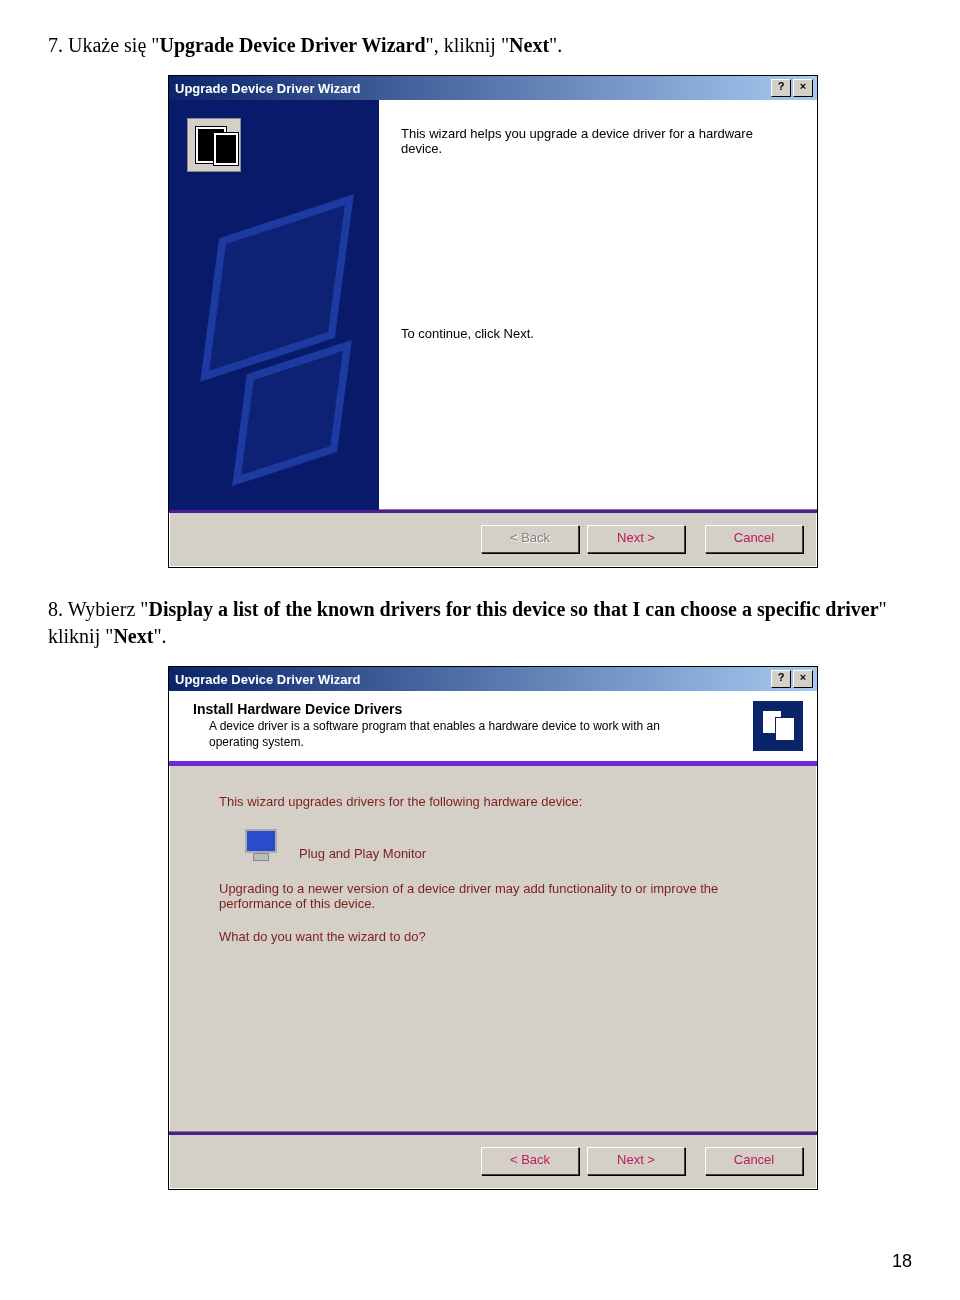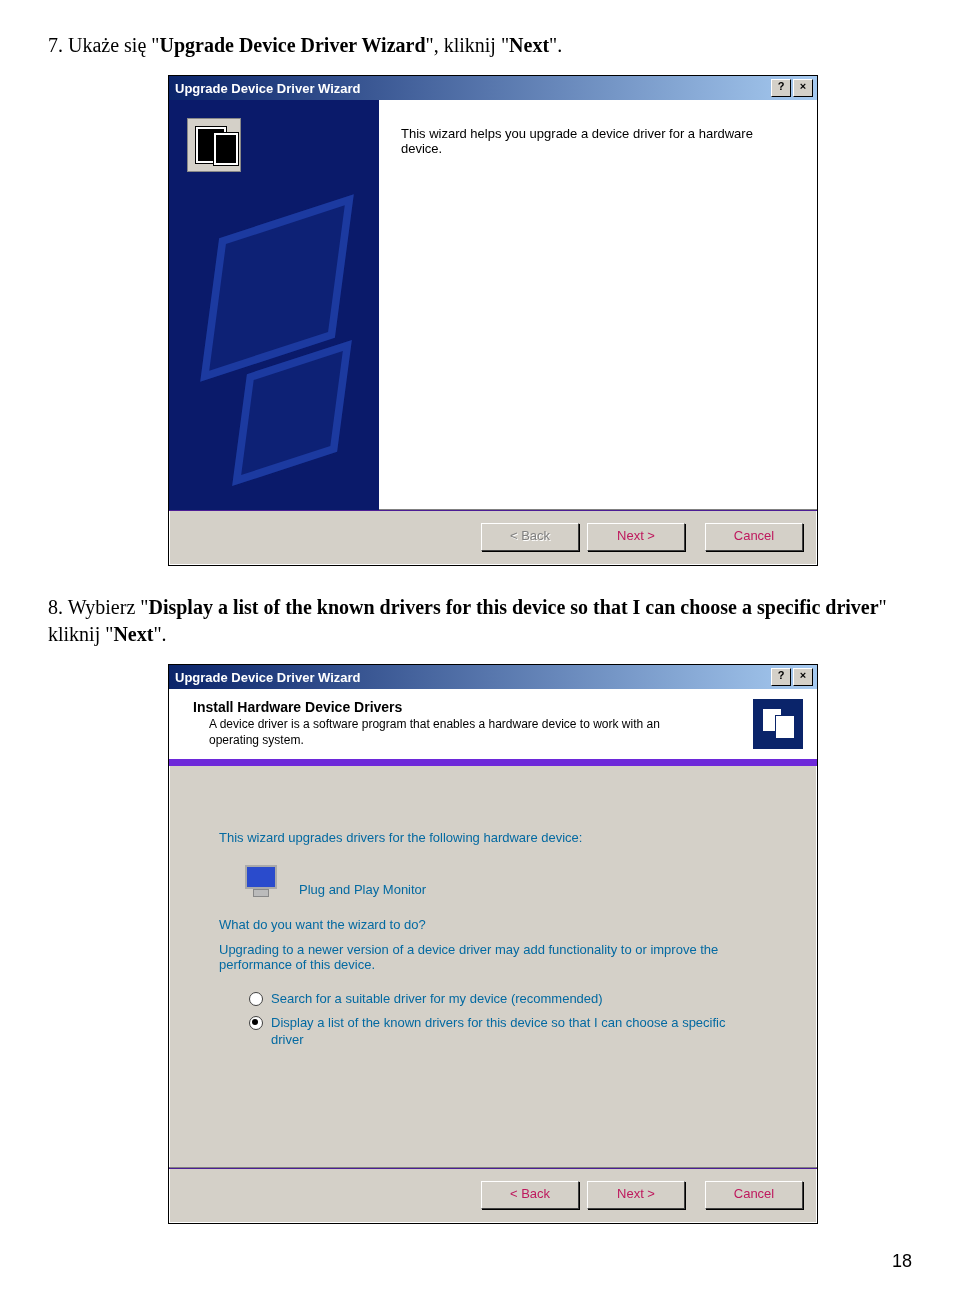--- a/index.html
+++ b/index.html
@@ -97,42 +97,41 @@
     font-family: Arial, sans-serif;
     font-size: 21px;
     font-weight: bold;
     margin: 0 0 16px 0;
   }
   .wiz1-content p { margin: 6px 0; font-size: 13px; }
   .continue { margin-top: 170px !important; }
   
   .wiz2-header {
     background:#fff;
-    border-bottom: 7px solid #6d28d9;
+    border-bottom: 5px solid #6d28d9;
     padding: 10px 14px 10px 24px;
     display:flex;
     align-items:flex-start;
   }
   .wiz2-header .txt { flex:1; }
   .wiz2-header .t1 { font-weight:bold; font-size:14px; }
   .wiz2-header .t2 { font-size:12px; margin: 2px 0 0 16px; line-height:1.3; max-width:480px;}
   .wiz2-hicon {
     width:50px;height:50px;flex-shrink:0;
     background:#0a246a;
     position:relative;
     margin-left:8px;
   }
   .wiz2-hicon::before{content:"";position:absolute;left:10px;top:10px;width:18px;height:22px;background:#fff;}
   .wiz2-hicon::after{content:"";position:absolute;left:22px;top:16px;width:18px;height:22px;background:#fff;border:1px solid #0a246a;}
   .wiz2-body {
     padding: 28px 30px 8px 50px;
     font-size:13px;
-    color:#0369a1;
+    color:#7f1d1d;
     min-height: 330px;
-    margin-top: 36px;
   }
   .wiz2-body .line { margin-bottom: 18px; }
   .devrow {
     display:flex;
     align-items:flex-end;
     margin: 0 0 20px 24px;
     gap: 8px;
   }
   .monicon {
     width:34px;height:34px;margin-right:14px;position:relative;
@@ -144,21 +143,21 @@
     display:flex;
     align-items:flex-start;
     margin-bottom: 6px;
   }
   .radio {
     width:12px;height:12px;border-radius:50%;border:1px solid #404040;background:#fff;margin:2px 8px 0 0;flex-shrink:0;position:relative;
   }
   .radio.sel::after{content:"";position:absolute;left:2px;top:2px;width:6px;height:6px;border-radius:50%;background:#000;}
   .radiolabel { font-size:13px; max-width: 480px; line-height:1.35; }
   .btnrow {
-    border-top: 1px solid #4c1d95;
+    border-top: 3px solid #4c1d95;
     box-shadow: 0 -1px 0 #808080;
     padding: 12px 14px 14px 0;
     display:flex;
     justify-content:flex-end;
     gap:8px;
   }
   .btn {
     width: 96px;
     height: 26px;
     background:#d4d0c8;
@@ -194,20 +193,21 @@
       <span class="caption">Upgrade Device Driver Wizard</span>
       <div class="sysbtn">?</div>
       <div class="sysbtn">×</div>
     </div>
     <div class="wiz1-body">
       <div class="wiz1-side">
         <div class="wiz1-icon"></div>
       </div>
       <div class="wiz1-content">
         <p>This wizard helps you upgrade a device driver for a hardware device.</p>
+        <p class="continue">To continue, click Next.</p>
       </div>
     </div>
     <div class="btnrow">
       <div class="btn disabled">&lt; Back</div>
       <div class="btn">Next &gt;</div>
       <div class="btn" style="margin-left:12px;">Cancel</div>
     </div>
   </div>
 
   <p class="instr" style="margin-top:28px;">
@@ -226,32 +226,22 @@
         <div class="t2">A device driver is a software program that enables a hardware device to work with an operating system.</div>
       </div>
       <div class="wiz2-hicon"></div>
     </div>
     <div class="wiz2-body">
       <div class="line">This wizard upgrades drivers for the following hardware device:</div>
       <div class="devrow">
         <div class="monicon"></div>
         <span>Plug and Play Monitor</span>
       </div>
+      <div class="line">Upgrading to a newer version of a device driver may add functionality to or improve the performance of this device.</div>
       <div class="line" style="margin-bottom:10px;">What do you want the wizard to do?</div>
-      <div class="line">Upgrading to a newer version of a device driver may add functionality to or improve the performance of this device.</div>
-      <div class="radiogroup">
-        <div class="radiorow">
-          <div class="radio"></div>
-          <div class="radiolabel">Search for a suitable driver for my device (recommended)</div>
-        </div>
-        <div class="radiorow">
-          <div class="radio sel"></div>
-          <div class="radiolabel">Display a list of the known drivers for this device so that I can choose a specific driver</div>
-        </div>
-      </div>
     </div>
     <div class="btnrow">
       <div class="btn">&lt; Back</div>
       <div class="btn">Next &gt;</div>
       <div class="btn" style="margin-left:12px;">Cancel</div>
     </div>
   </div>
 
 </div>
 

